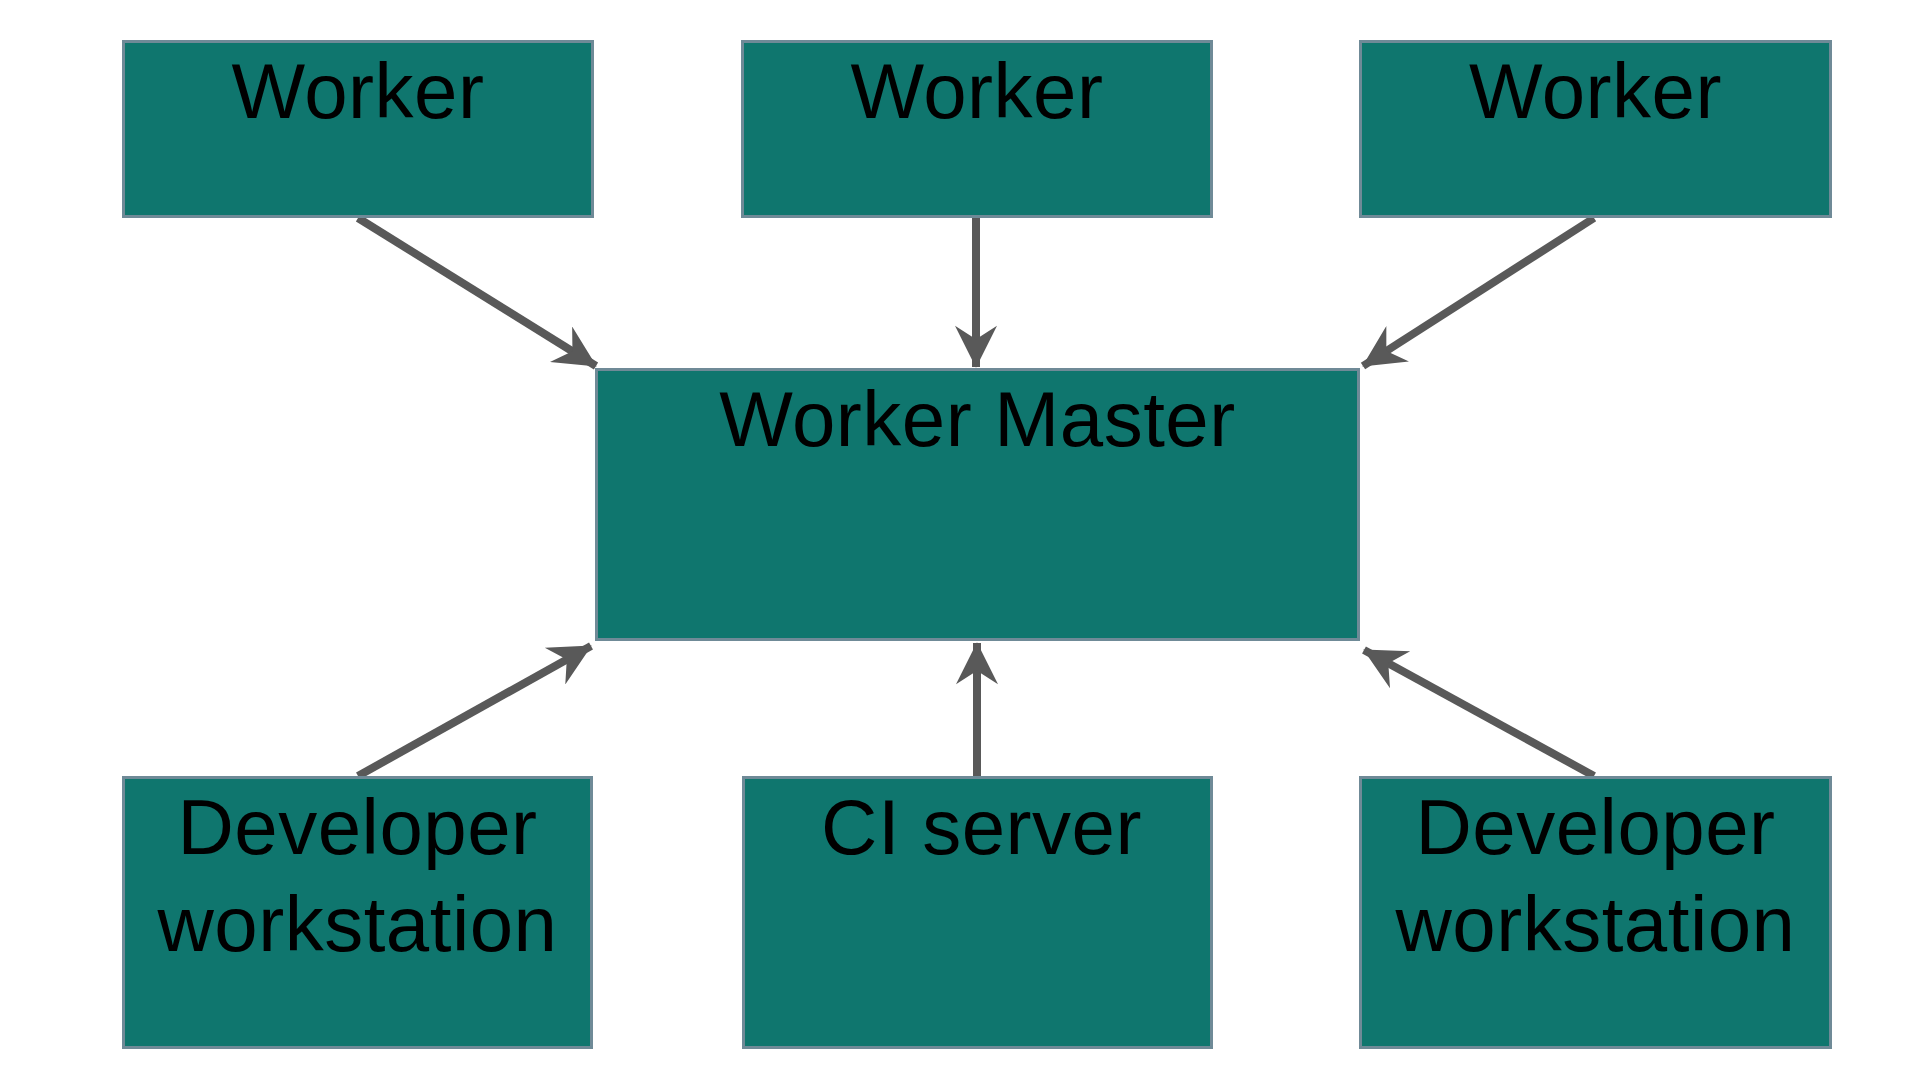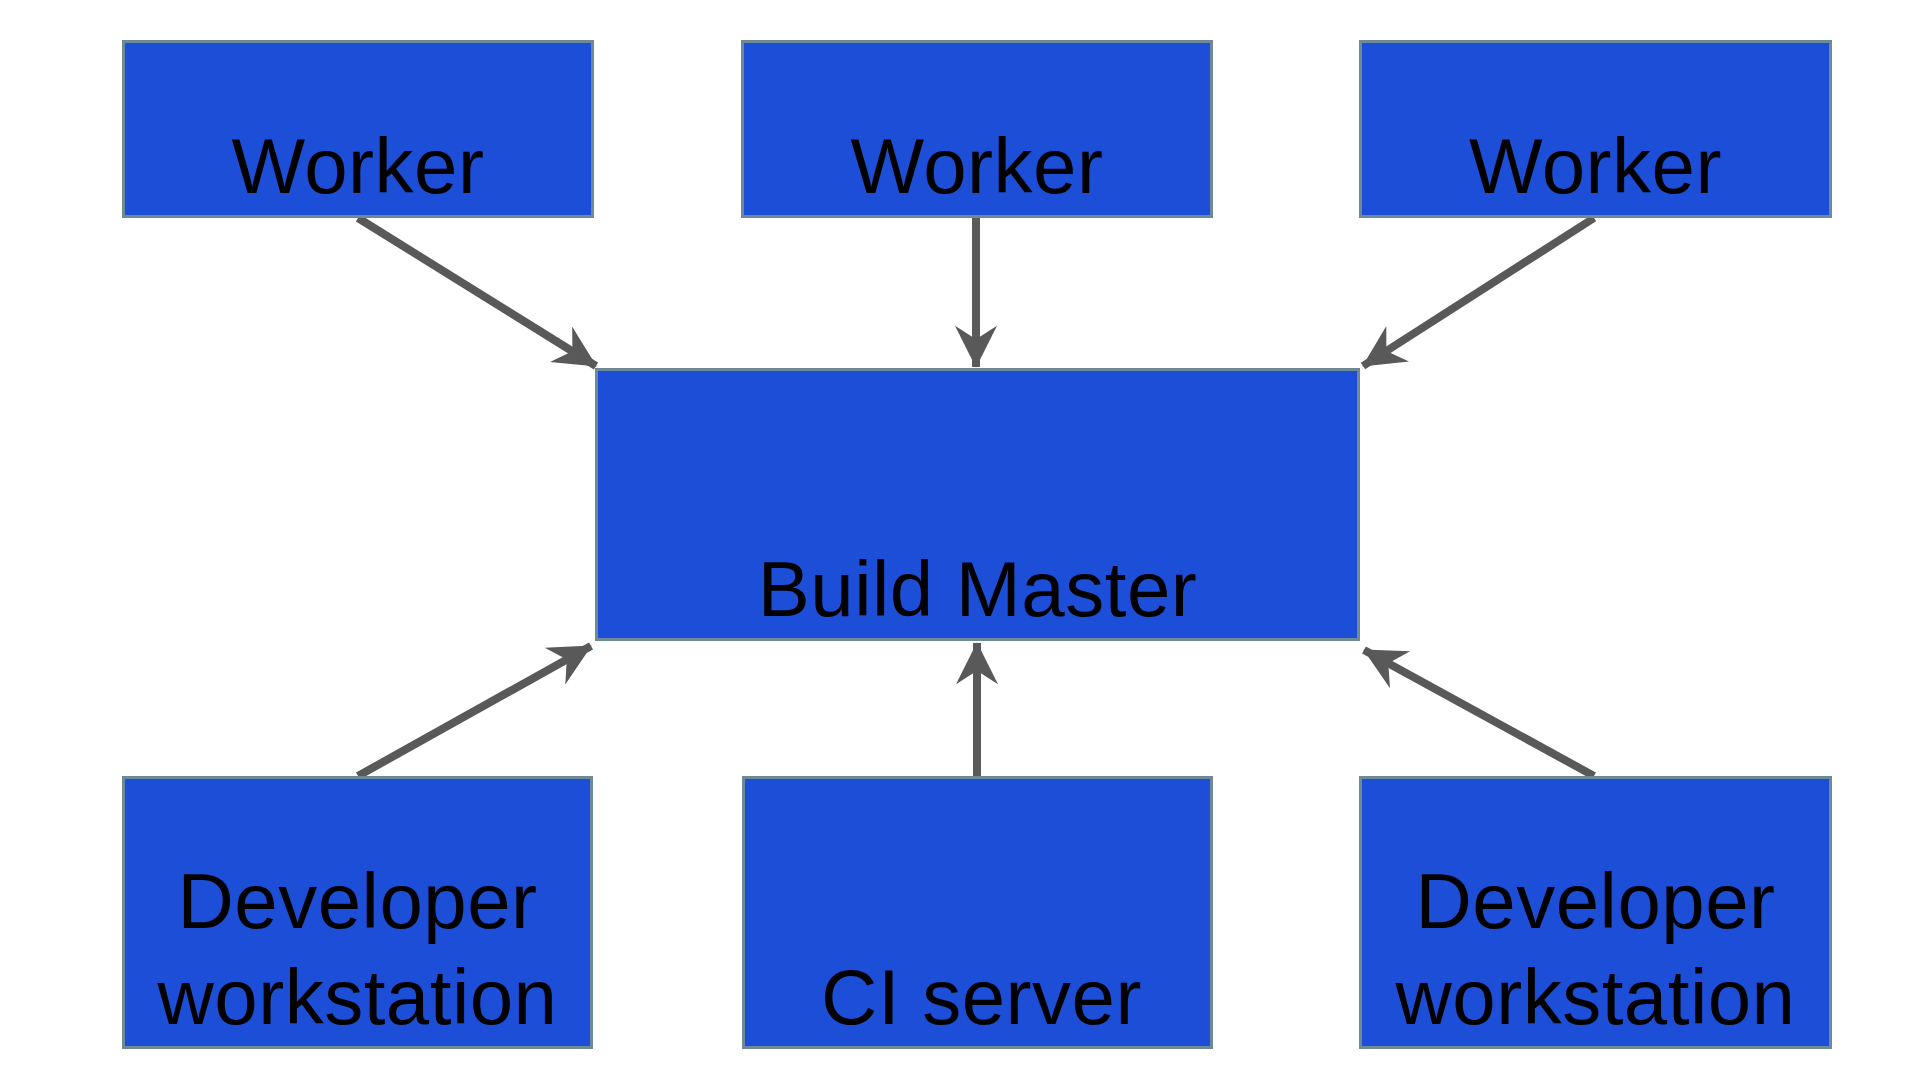--- a/index.html
+++ b/index.html
@@ -20,24 +20,24 @@
   .arrows {
     position: absolute;
     inset: 0;
     width: 1910px;
     height: 1090px;
     pointer-events: none;
   }
   .node {
     position: absolute;
     box-sizing: border-box;
-    background: #1d4ed8;
+    background: #0f766e;
     border: 3px solid #6f8a97;
     display: flex;
-    align-items: flex-end;
+    align-items: flex-start;
     justify-content: center;
     text-align: center;
     color: #000000;
     font-size: 78px;
     line-height: 1.24;
     letter-spacing: 0.5px;
   }
   .node .label {
     display: block;
     padding: 0 10px;
@@ -75,21 +75,21 @@
 
   <div class="node n-worker2">
     <span class="label">Worker</span>
   </div>
 
   <div class="node n-worker3">
     <span class="label">Worker</span>
   </div>
 
   <div class="node n-master">
-    <span class="label">Build Master</span>
+    <span class="label">Worker Master</span>
   </div>
 
   <div class="node n-devws1">
     <span class="label">Developer workstation</span>
   </div>
 
   <div class="node n-ci">
     <span class="label">CI server</span>
   </div>
 

